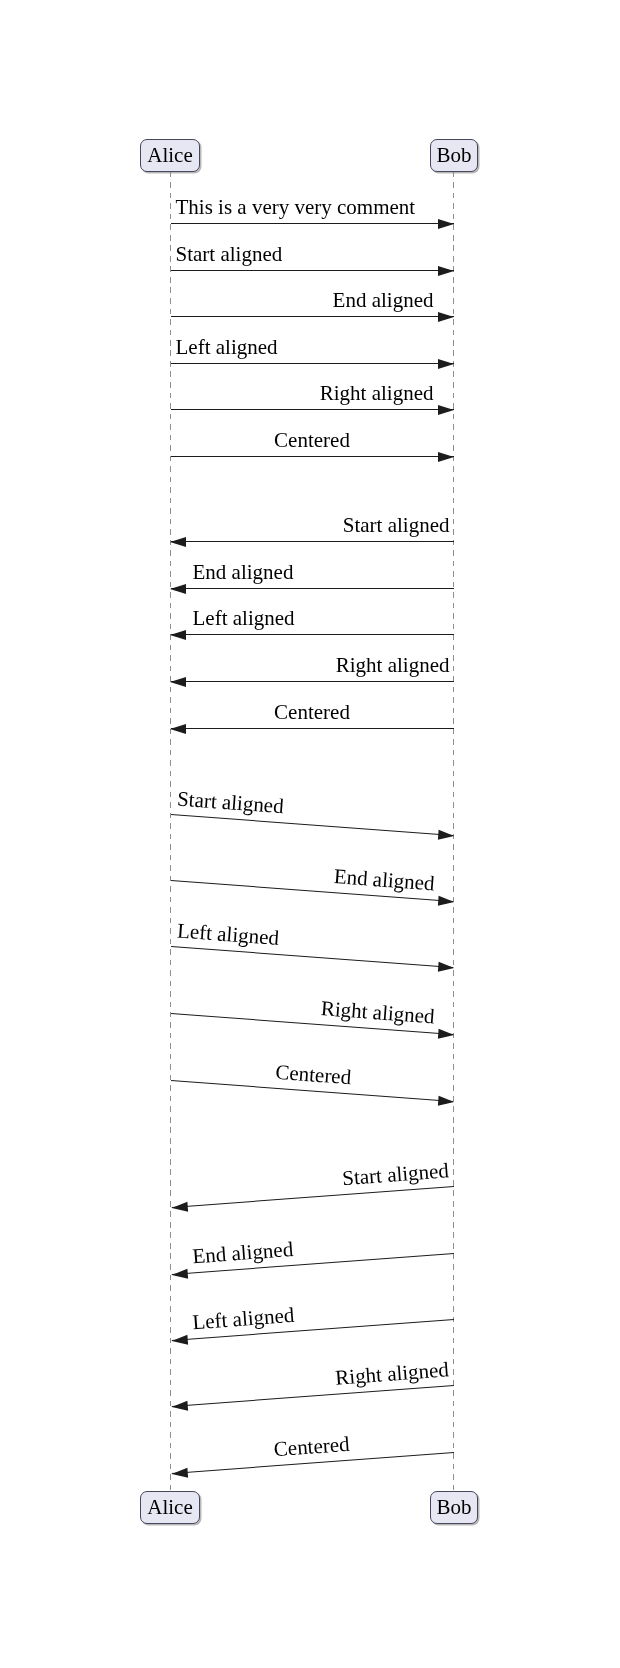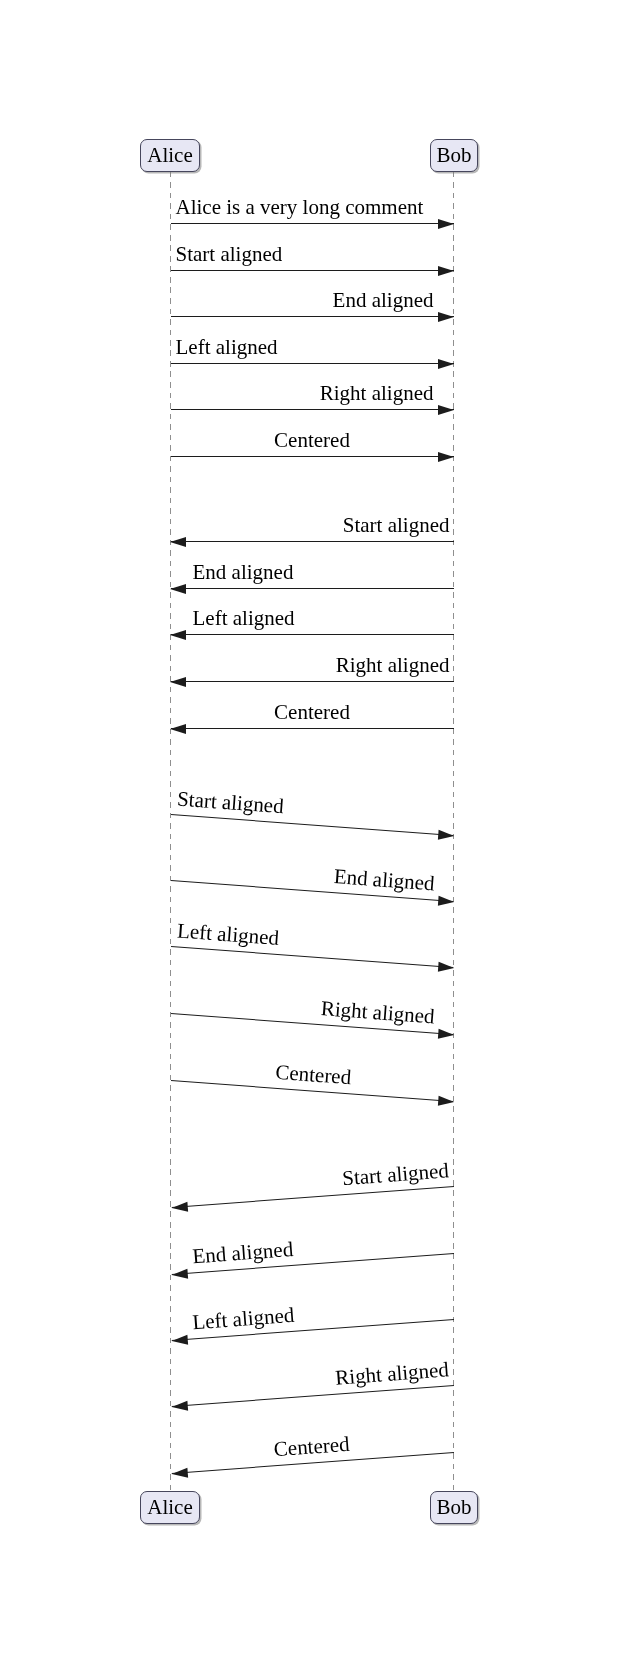--- a/index.html
+++ b/index.html
@@ -64,21 +64,21 @@
 
   <div class="actor" style="left:140px;top:1491px;width:60px;">
     <span>Alice</span>
   </div>
   <div class="actor" style="left:430px;top:1491px;width:48px;">
     <span>Bob</span>
   </div>
 
   <div id="messages">
       <div class="msg-line" style="top: 223px;">
-        <span class="msg-label" style="left: 5px;">Alice is a very long comment</span>
+        <span class="msg-label" style="left: 5px;">This is a very very comment</span>
         <span class="arrowhead ah-right"></span>
       </div>
       <div class="msg-line" style="top: 270px;">
         <span class="msg-label" style="left: 5px;">Start aligned</span>
         <span class="arrowhead ah-right"></span>
       </div>
       <div class="msg-line" style="top: 316px;">
         <span class="msg-label" style="right: 20px;">End aligned</span>
         <span class="arrowhead ah-right"></span>
       </div>

